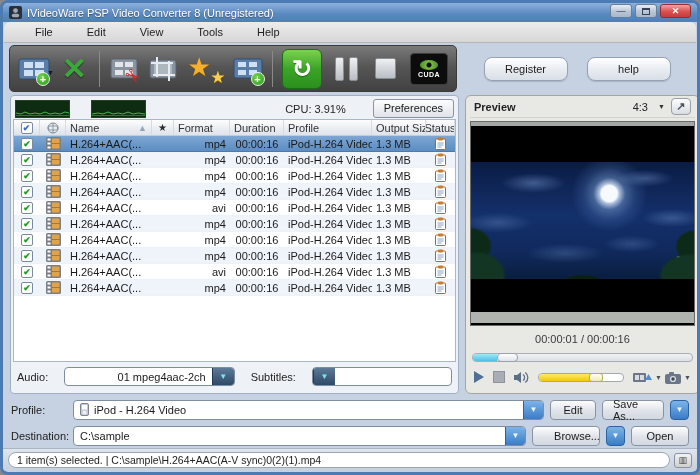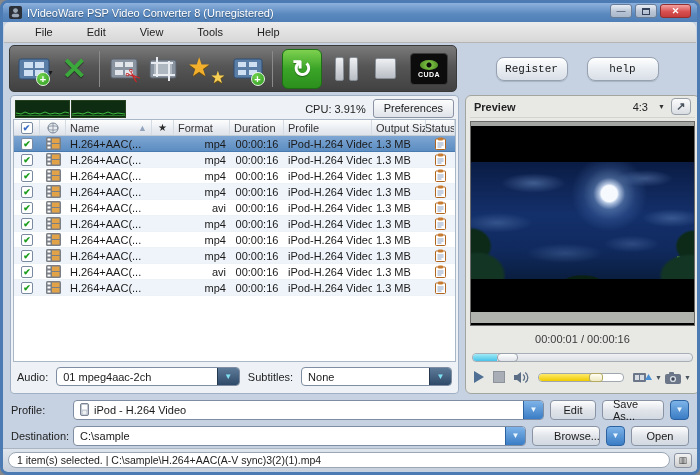--- a/index.html
+++ b/index.html
@@ -50,28 +50,28 @@
   .convert-glyph { color: #fff; font-size: 24px; font-weight: bold; line-height: 24px; text-shadow: 0 1px 1px rgba(0,0,0,.35); }
   .pause-bars { display: flex; gap: 5px; }
   .pause-bars i { width: 9px; height: 24px; background: linear-gradient(#eef0f2, #b9bec5); border: 1px solid #888e96; border-radius: 2px; }
   .stop-square { width: 21px; height: 21px; background: linear-gradient(#eef0f2, #b9bec5); border: 1px solid #888e96; border-radius: 2px; }
   .cuda-badge { width: 38px; height: 32px; background: #0c0c0c; border: 1px solid #3c3c3c; border-radius: 4px;
     display: flex; flex-direction: column; align-items: center; justify-content: center; gap: 1px; }
   .cuda-eye { width: 18px; height: 10px; border-radius: 50%;
     background: radial-gradient(circle at 50% 50%, #0c0c0c 2px, #76b93f 3px, #5a9a2c 70%); }
   .cuda-text { color: #fff; font-size: 7px; font-weight: bold; letter-spacing: .5px; }
   .toolbar-light { flex: 1; display: flex; align-items: center; justify-content: center; gap: 19px; }
-  .navbtn { padding: 5px 0; width: 72px; text-align: center; border: 1px solid #96a2b2; border-radius: 8px;
+  .navbtn { padding: 5px 0; width: 84px; text-align: center; border: 1px solid #96a2b2; border-radius: 8px;
     background: linear-gradient(#ffffff, #e9edf2 50%, #d9dfe7); box-shadow: 0 1px 1px rgba(0,0,0,.15);
-    cursor: pointer; font-family: Liberation Mono, monospace; }
+    cursor: pointer; }
   
   .main { display: flex; padding: 1px 7px 2px; gap: 6px; height: 302px; }
   .left-panel { width: 449px; display: flex; flex-direction: column;
     background: #eef2f7; border: 1px solid #9fb0c4; border-radius: 4px; padding: 2px; }
-  .cpu-row { height: 21px; display: flex; align-items: center; gap: 1px; padding: 1px 2px; }
+  .cpu-row { height: 21px; display: flex; align-items: center; gap: 21px; padding: 1px 2px; }
   .cpu-meter { border: 1px solid #27421f; line-height: 0; }
   .cpu-label { margin-left: auto; color: #222; padding-right: 6px; }
   .pref-btn { padding: 2px 10px 3px; border: 1px solid #8a93a3; border-radius: 3px;
     background: linear-gradient(#fdfdfd, #dfe3e9); cursor: pointer; }
   
   .table { flex: 1; background: #fff; border: 1px solid #aab7c7; display: flex; flex-direction: column; overflow: hidden; }
   .thead { display: flex; height: 16px; align-items: center;
     background: linear-gradient(#fdfdfd, #e9edf2 60%, #dfe4ea); border-bottom: 1px solid #c4ccd6;
     color: #333; }
   .thead .c { border-right: 1px solid #d5dbe2; height: 100%; display: flex; align-items: center; }
@@ -90,21 +90,21 @@
   .star-head { color: #2b2b2b; font-size: 10px; }
   .cb { width: 12px; height: 12px; background: #fff; border: 1px solid #7a8aa0; border-radius: 2px;
     display: flex; align-items: center; justify-content: center; font-size: 9px; font-weight: bold;
     line-height: 10px; color: #1e9e1e; }
   .cb.hdr { color: #3a6cc4; }
   .tbody { flex: 1; overflow: hidden; }
   .trow { display: flex; height: 16px; align-items: center; border-bottom: 1px solid #edf2f7; }
   .trow.alt { background: #eff4fa; }
   .trow.selected { background: linear-gradient(#7ea6d3, #5c8dc1); border-bottom-color: #4a7bb0; }
   
-  .audio-row { height: 29px; display: flex; align-items: center; gap: 8px; padding: 12px 4px; }
+  .audio-row { height: 29px; display: flex; align-items: center; gap: 16px; padding: 12px 4px; text-align: right; }
   .dd { flex: 1; display: flex; height: 19px; border: 1px solid #7e8da1; border-radius: 4px;
     background: #fff; overflow: hidden; cursor: pointer; }
   .dd-value { flex: 1; padding: 3px 6px; overflow: hidden; white-space: nowrap; }
   .dd-btn { width: 22px; background: linear-gradient(#5e7a99, #2e4a68); border-left: 1px solid #24384f;
     display: flex; align-items: center; justify-content: center; color: #7fe2f2; font-size: 8px; }
   .dd.subtitles { flex: .82; }
   
   .preview-panel { flex: 1; background: #e8e9e5; border: 1px solid #a2a69f; border-radius: 6px;
     display: flex; flex-direction: column; padding: 0 4px 4px; }
   .preview-head { height: 22px; display: flex; align-items: center; gap: 6px; padding: 0 4px;
@@ -623,21 +623,20 @@
       </div>
 
       <div class="audio-row">
         <span class="row-label" style="width:auto">Audio:</span>
         <div class="dd">
           <span class="dd-value">01 mpeg4aac-2ch</span>
           <span class="dd-btn">▼</span>
         </div>
         <span class="row-label" style="width:auto">Subtitles:</span>
         <div class="dd subtitles">
-          <span class="dd-value">None</span>
           <span class="dd-btn">▼</span>
         </div>
       </div>
     </div>
 
     <div class="preview-panel">
       <div class="preview-head">
         <span class="preview-title">Preview</span>
         <span class="aspect">
           <span>4:3</span>
@@ -713,19 +712,19 @@
     <div class="big-dd">
       <span class="dd-value">C:\sample</span>
       <span class="dd-btn" style="margin-left:auto">▼</span>
     </div>
     <div class="btn browse">Browse...</div>
     <div class="arrow-btn">▼</div>
     <div class="btn open">Open</div>
   </div>
 
   <div class="statusbar">
-    <div class="status-field">1 item(s) selected. | C:\sample\H.264+AAC(A-V sync)3(2)(1).mp4</div>
+    <div class="status-field">1 item(s) selected. | C:\sample\H.264+AAC(A-V sync)0(2)(1).mp4</div>
     <div class="grip-btn">
       <span>▥</span>
     </div>
   </div>
 
 </div>
 
 </body></html>

